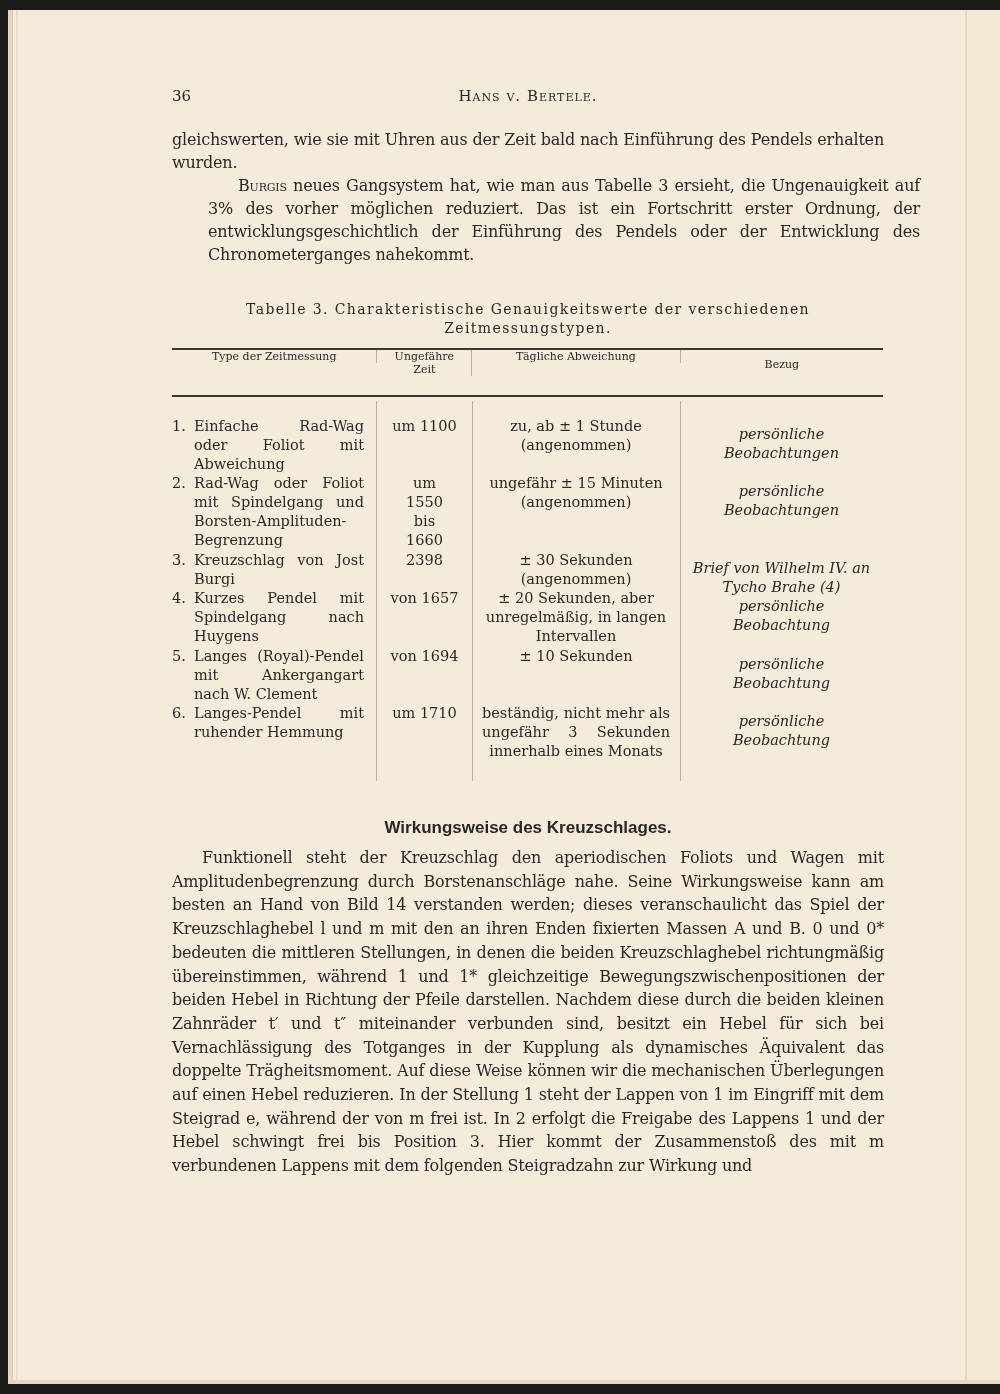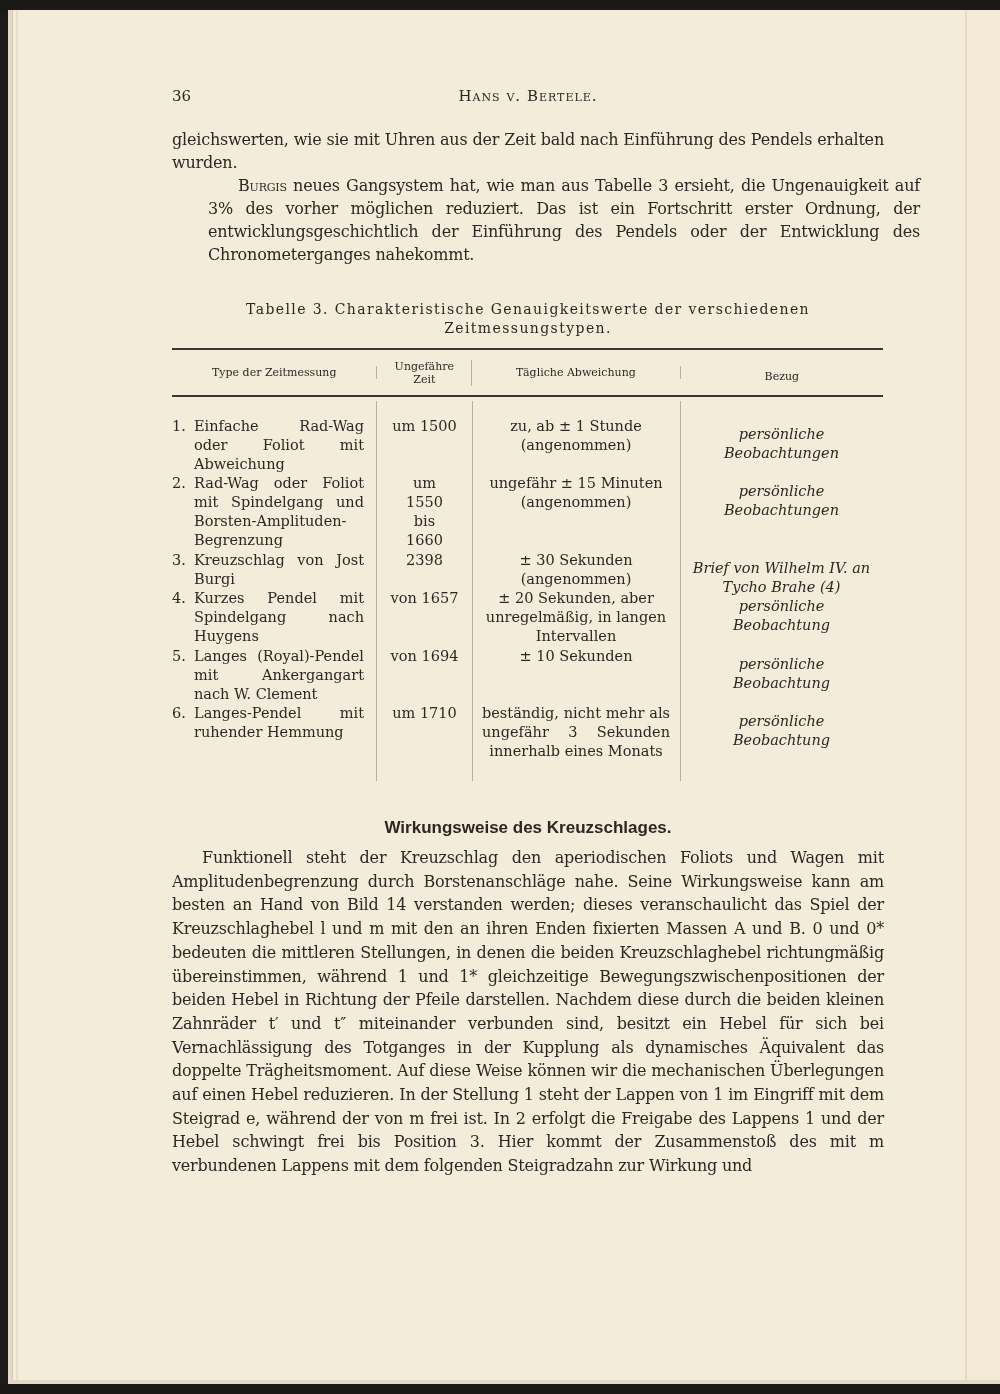--- a/index.html
+++ b/index.html
@@ -33,21 +33,21 @@
   .indent { text-indent:30px; }
   .sc { font-variant:small-caps; }
 
   .caption {
     position:absolute; left:172px; top:300px; width:712px;
     text-align:center; font-size:14px; line-height:19px; letter-spacing:1.4px;
   }
 
   .table-wrap { position:absolute; left:172px; top:348px; width:711px; }
   .rule { height:2px; background:#3a3631; }
-  .thead { display:flex; height:45px; font-size:11px; align-items:center; }
+  .thead { display:flex; height:45px; font-size:11px; align-items:flex-start; }
   .thead .cell { text-align:center; line-height:13px; }
   .c1 { width:205px; }
   .c2 { width:95px; }
   .c3 { width:208px; }
   .c4 { width:203px;margin-top:8px; }
   .vline { border-right:1px solid #b8af9f; }
   .tbody { position:relative; height:390px; }
   .tbody .col-lines { position:absolute; top:4px; left:0; height:380px; width:100%; display:flex; pointer-events:none; }
   .row { display:flex; font-size:14.5px; line-height:19px; }
   .row .cell { box-sizing:border-box; }
@@ -103,21 +103,21 @@
     <div class="col-lines">
       <div class="c1 vline"></div>
         <div class="c2 vline"></div>
         <div class="c3 vline"></div>
         <div class="c4"></div>
     </div>
     <div style="height:20px;"></div>
 
     <div class="row" style="height:57px;">
       <div class="cell c1"><span class="num">1.</span><span class="txt">Einfache Rad-Wag oder Foliot mit Abweichung</span></div>
-      <div class="cell c2">um 1500</div>
+      <div class="cell c2">um 1100</div>
       <div class="cell c3">zu, ab ± 1 Stunde (angenommen)</div>
       <div class="cell c4" style="padding:0 40px;">persönliche Beobachtungen</div>
     </div>
 
     <div class="row" style="height:77px;">
       <div class="cell c1"><span class="num">2.</span><span class="txt">Rad-Wag oder Foliot mit Spindelgang und Borsten-Amplituden-Begrenzung</span></div>
       <div class="cell c2" style="padding:0 18px;">um 1550 bis 1660</div>
       <div class="cell c3">ungefähr ± 15 Minuten (angenommen)</div>
       <div class="cell c4" style="padding:0 40px;">persönliche Beobachtungen</div>
     </div>

